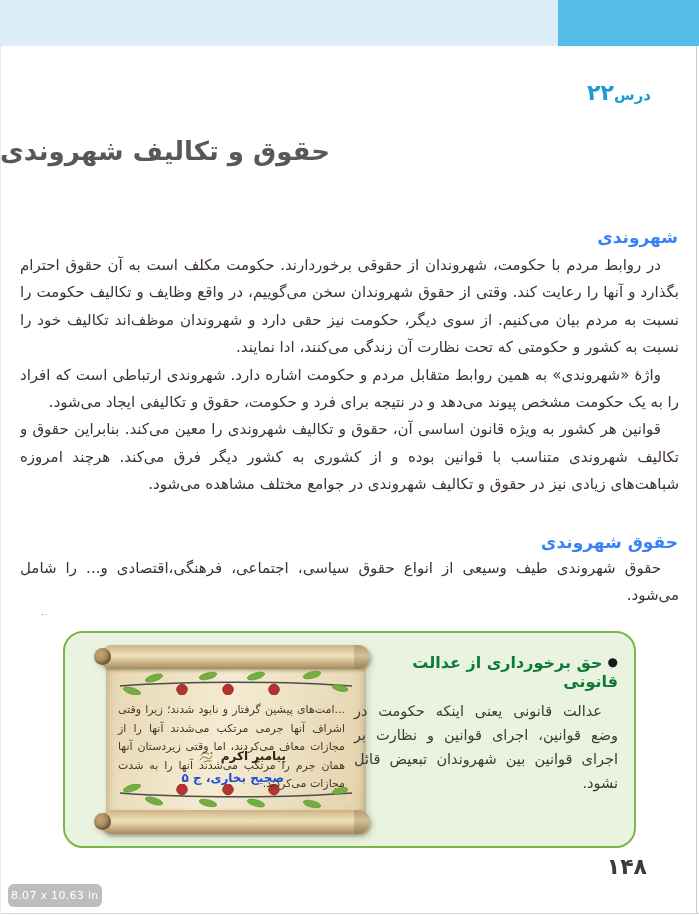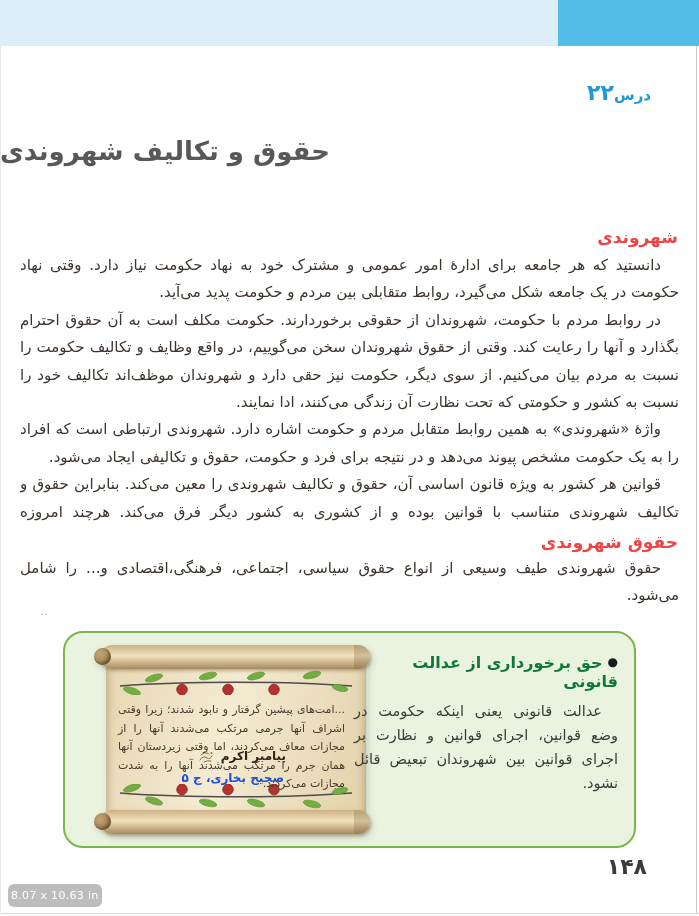--- a/index.html
+++ b/index.html
@@ -19,21 +19,21 @@
   
   .lesson{position:absolute;top:80px;right:48px;direction:rtl;color:#1d9ad6;font-weight:bold;white-space:nowrap;}
   .lesson .word{font-size:15px;}
   .lesson .num{font-size:22px;}
 
   
   .title{position:absolute;top:136px;left:0;width:100%;text-align:left;
     font-size:26px;font-weight:bold;color:#57585a;direction:rtl;}
 
   
-  .h-blue{position:absolute;right:21px;font-size:17px;font-weight:bold;color:#ef4444;direction:rtl;}
+  .h-blue{position:absolute;right:21px;font-size:17px;font-weight:bold;color:#3b82f6;direction:rtl;}
   #h1{top:227px;}
   #h2{top:532px;}
 
   
   .body-text{position:absolute;left:20px;right:20px;direction:rtl;text-align:justify;
     font-size:15px;line-height:27.4px;color:#3e332d;}
   #s1{top:252px;height:276px;overflow:hidden;}
   #s2{top:555px;height:60px;overflow:hidden;}
   .body-text p{margin:0;text-indent:18px;}
 
@@ -91,21 +91,20 @@
   <div class="edge-left"></div>
 
   <div class="lesson">
     <span class="word">درس</span><span class="num">۲۲</span>
   </div>
 
   <div class="title">حقوق و تکالیف شهروندی</div>
 
   <div class="h-blue" id="h1">شهروندی</div>
   <div class="body-text" id="s1">
-    <p>دانستید که هر جامعه برای ادارهٔ امور عمومی و مشترک خود به نهاد حکومت نیاز دارد. وقتی نهاد حکومت در یک جامعه شکل می‌گیرد، روابط متقابلی بین مردم و حکومت پدید می‌آید.</p>
     <p>در روابط مردم با حکومت، شهروندان از حقوقی برخوردارند. حکومت مکلف است به آن حقوق احترام بگذارد و آنها را رعایت کند. وقتی از حقوق شهروندان سخن می‌گوییم، در واقع وظایف و تکالیف حکومت را نسبت به مردم بیان می‌کنیم. از سوی دیگر، حکومت نیز حقی دارد و شهروندان موظف‌اند تکالیف خود را نسبت به کشور و حکومتی که تحت نظارت آن زندگی می‌کنند، ادا نمایند.</p>
     <p>واژهٔ «شهروندی» به همین روابط متقابل مردم و حکومت اشاره دارد. شهروندی ارتباطی است که افراد را به یک حکومت مشخص پیوند می‌دهد و در نتیجه برای فرد و حکومت، حقوق و تکالیفی ایجاد می‌شود.</p>
     <p>قوانین هر کشور به ویژه قانون اساسی آن، حقوق و تکالیف شهروندی را معین می‌کند. بنابراین حقوق و تکالیف شهروندی متناسب با قوانین بوده و از کشوری به کشور دیگر فرق می‌کند. هرچند امروزه شباهت‌های زیادی نیز در حقوق و تکالیف شهروندی در جوامع مختلف مشاهده می‌شود.</p>
   </div>
 
   <div class="h-blue" id="h2">حقوق شهروندی</div>
   <div class="body-text" id="s2">
     <p>حقوق شهروندی طیف وسیعی از انواع حقوق سیاسی، اجتماعی، فرهنگی،اقتصادی و... را شامل می‌شود.</p>
     <p>در این بخش با برخی از انواع حقوق شهروندی بر پایهٔ قانون اساسی جمهوری اسلامی ایران آشنا می‌شوید.</p>
   </div>

